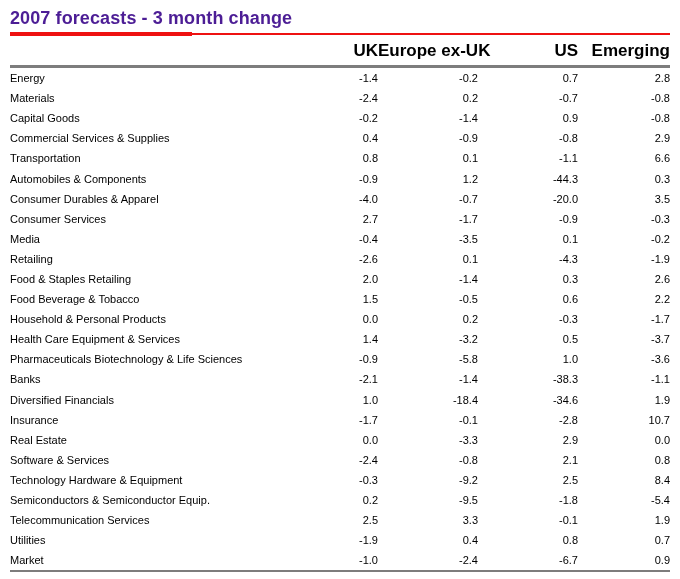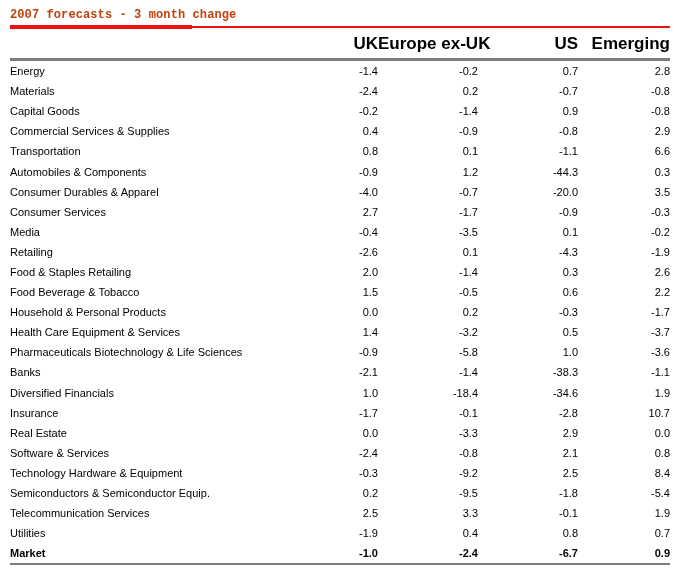--- a/index.html
+++ b/index.html
@@ -11,26 +11,25 @@
     width: 680px;
     height: 579px;
     overflow: hidden;
     font-family: "Liberation Sans", sans-serif;
     color: #000000;
   }
   .page {
     padding: 5px 10px 0 10px;
   }
   .title {
-    font-size: 12px;
+    font-size: 18px;
     font-weight: bold;
     letter-spacing: 0.1px;
     padding-top: 3px;
-    color: #c2410c;
-    font-family: Liberation Mono, monospace;
+    color: #4c1d95;
   }
   .title-rule {
     position: relative;
     height: 5px;
     margin-top: 3px;
   }
   .title-rule .thick {
     position: absolute;
     left: 0;
     top: 0;
@@ -72,21 +71,21 @@
   tbody td {
     font-size: 11px;
     height: 20.1px;
     padding: 0;
     text-align: right;
     vertical-align: middle;
     white-space: nowrap;
   }
   tbody td.label-col { text-align: left; }
 
-  tbody tr.summary td { font-weight: bold; margin-top: 26px; }
+  tbody tr.summary td { font-weight: normal; margin-top: 26px; }
   tbody tr:last-child td { border-bottom: 2px solid #7d7d7d; }
 
   .source {
     font-size: 9.5px;
     color: #000;
     padding: 19px 0 0 0;
     width: 660px;
   }
 </style>
 </head>

